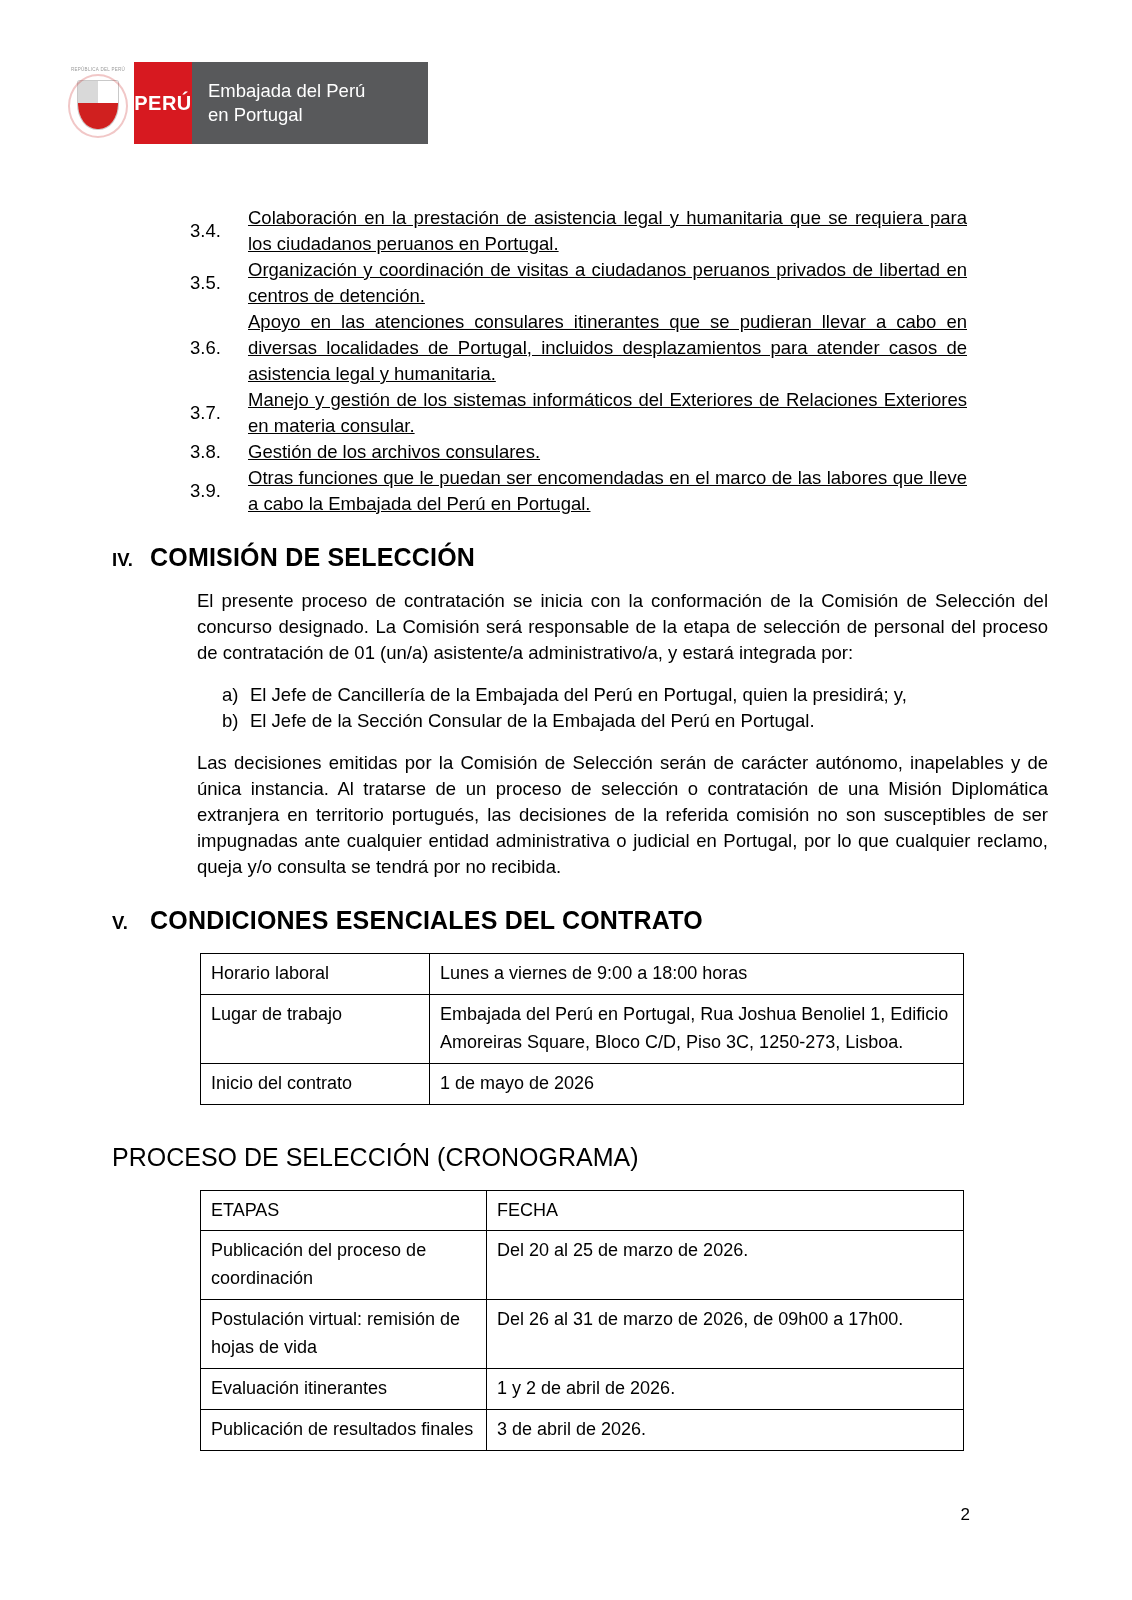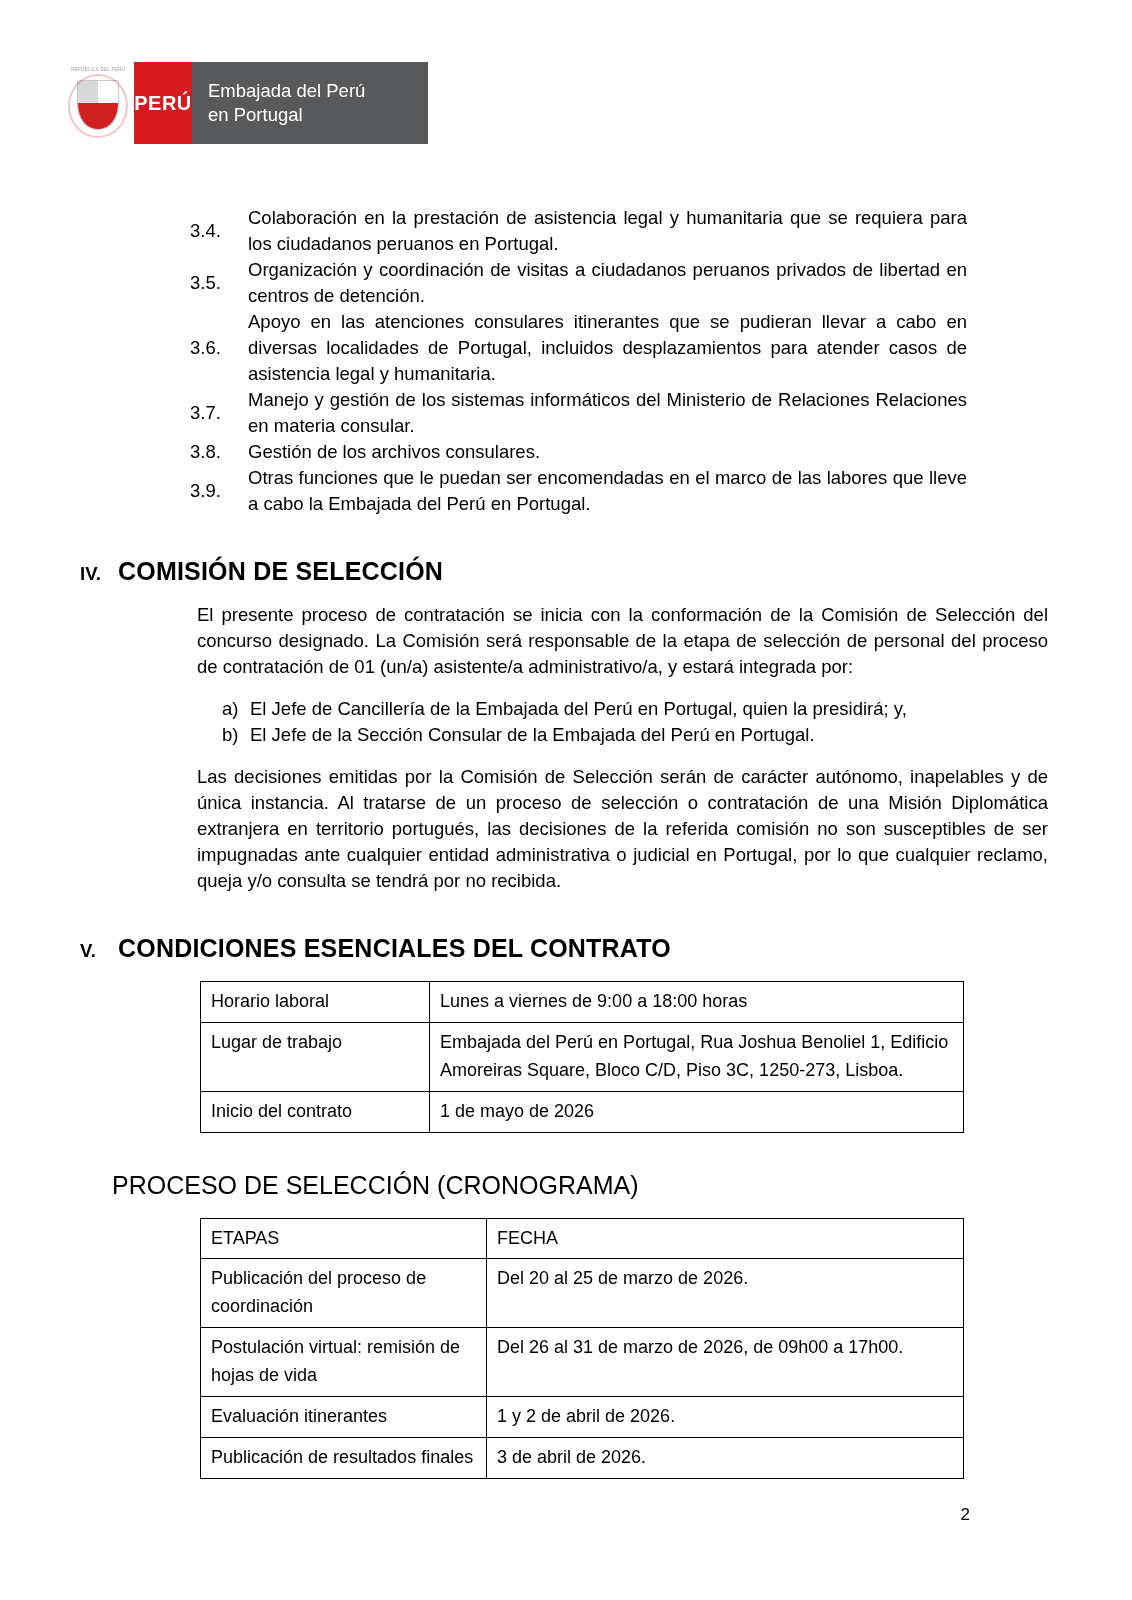--- a/index.html
+++ b/index.html
@@ -127,27 +127,28 @@
     flex: 0 0 58px;
     font-size: 18.5px;
     line-height: 26px;
   }
   .li-text {
     flex: 1;
     font-size: 18.5px;
     line-height: 26px;
     text-align: justify;
     text-justify: inter-word;
+    text-decoration: underline;
   }
 
   .section-head {
     display: flex;
     align-items: baseline;
-    padding-left: 80px;
-    margin-top: 40px;
+    padding-left: 112px;
+    margin-top: 26px;
     margin-bottom: 8px;
   }
   .section-num {
     width: 38px;
     flex: 0 0 38px;
     font-weight: bold;
     font-size: 18.5px;
   }
   .section-title {
     font-weight: bold;
@@ -251,21 +252,21 @@
       <div class="li-row">
         <div class="li-num">3.5.</div>
         <div class="li-text">Organización y coordinación de visitas a ciudadanos peruanos privados de libertad en centros de detención.</div>
       </div>
       <div class="li-row">
         <div class="li-num">3.6.</div>
         <div class="li-text">Apoyo en las atenciones consulares itinerantes que se pudieran llevar a cabo en diversas localidades de Portugal, incluidos desplazamientos para atender casos de asistencia legal y humanitaria.</div>
       </div>
       <div class="li-row">
         <div class="li-num">3.7.</div>
-        <div class="li-text">Manejo y gestión de los sistemas informáticos del Ministerio de Relaciones Relaciones en materia consular.</div>
+        <div class="li-text">Manejo y gestión de los sistemas informáticos del Exteriores de Relaciones Exteriores en materia consular.</div>
       </div>
       <div class="li-row">
         <div class="li-num">3.8.</div>
         <div class="li-text">Gestión de los archivos consulares.</div>
       </div>
       <div class="li-row">
         <div class="li-num">3.9.</div>
         <div class="li-text">Otras funciones que le puedan ser encomendadas en el marco de las labores que lleve a cabo la Embajada del Perú en Portugal.</div>
       </div>
     </div>

